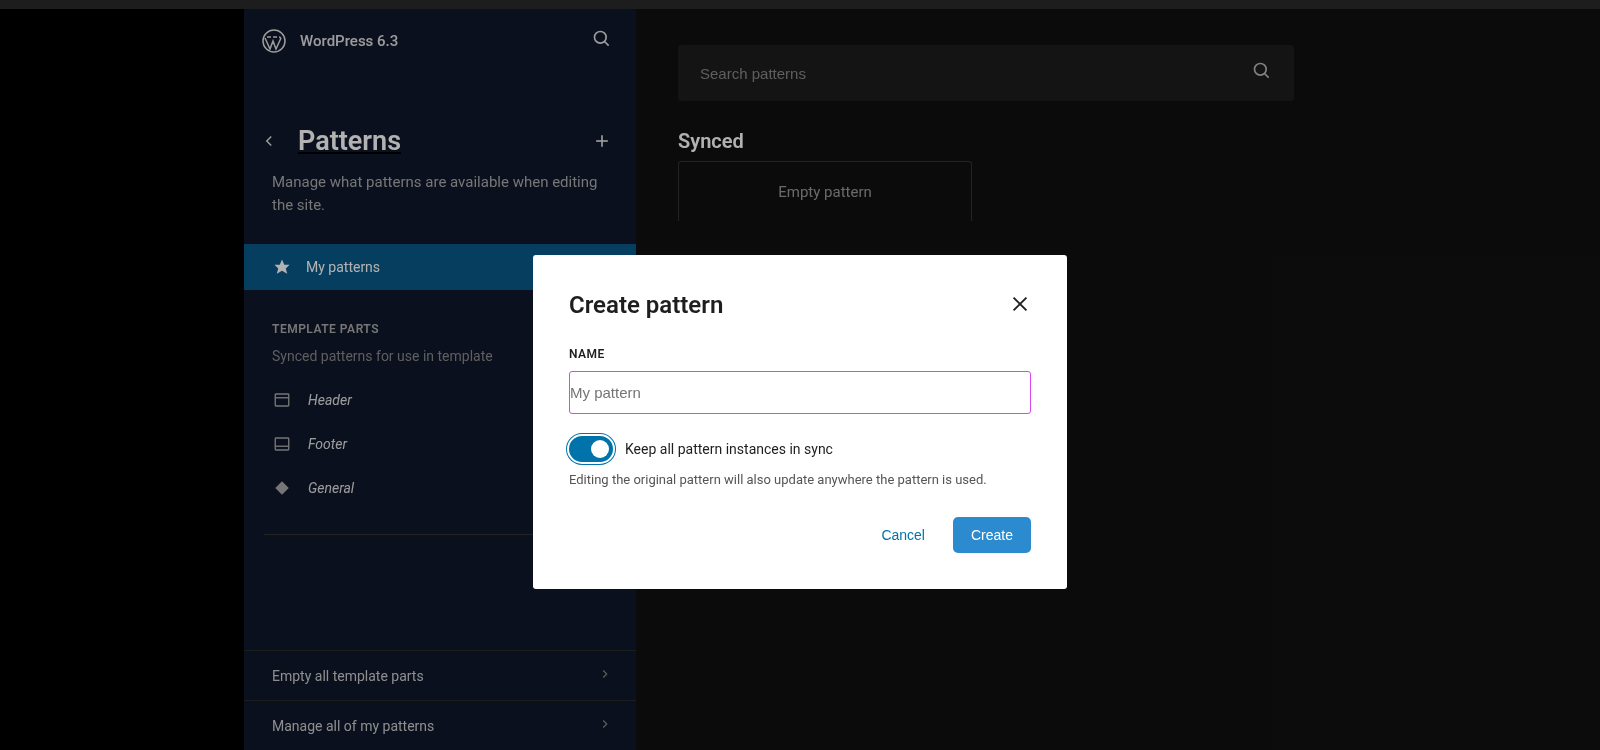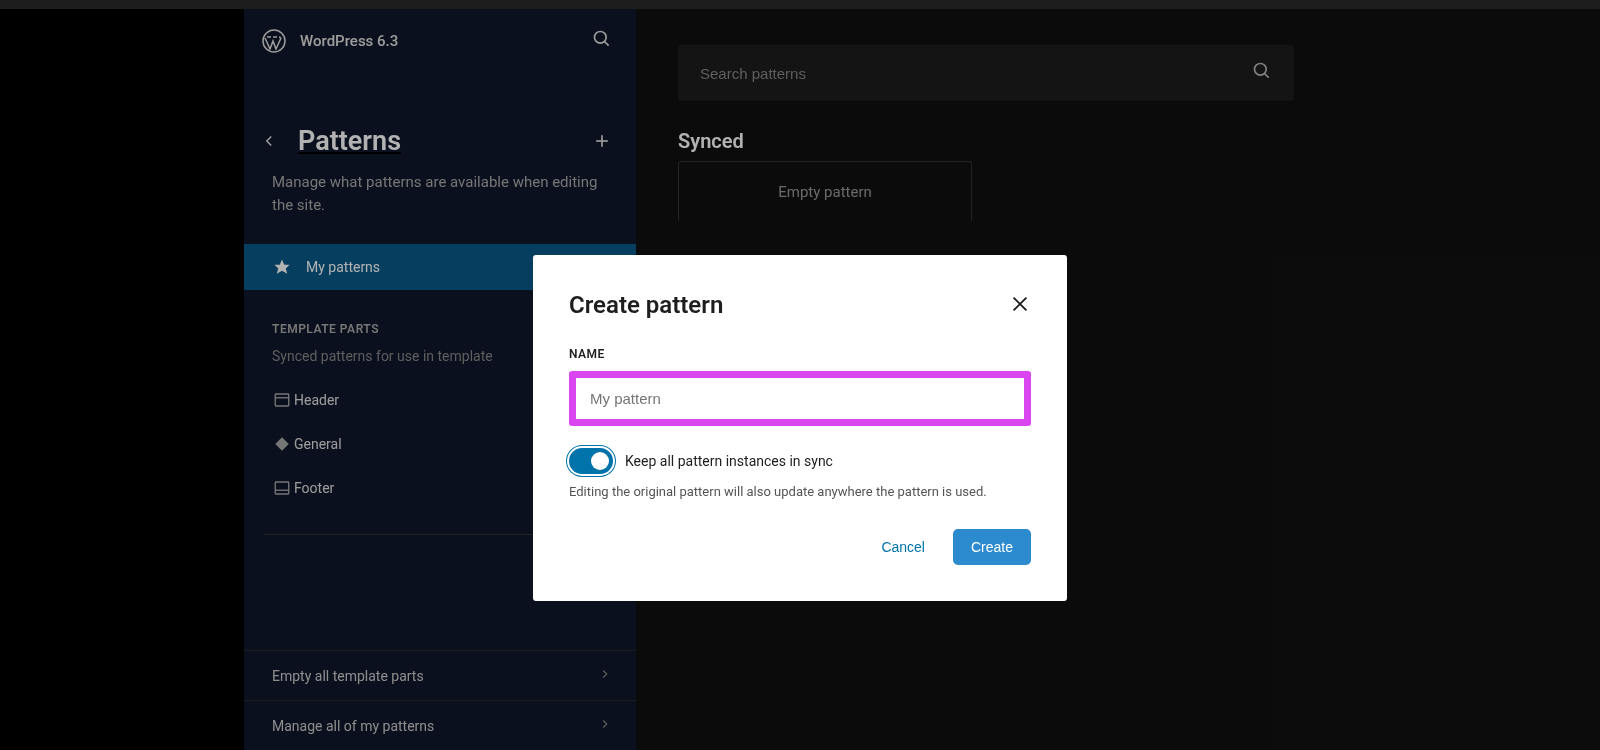--- a/index.html
+++ b/index.html
@@ -122,22 +122,23 @@
     }
     .section-desc {
       color: #888;
       font-size: 14px;
       padding: 0 24px 14px 28px;
     }
     .template-item {
       display: flex;
       align-items: center;
       padding: 12px 20px 12px 28px;
-      gap: 2px;
-      cursor: pointer;
+      gap: 16px;
+      cursor: pointer;
+      font-style: italic;
     }
     .template-item-icon {
       width: 20px;
       height: 20px;
       display: flex;
       align-items: center;
       justify-content: center;
       color: #aaa;
     }
     .template-item-label {
@@ -253,23 +254,23 @@
     }
     .field-label {
       color: #1e1e1e;
       font-size: 12px;
       font-weight: 600;
       letter-spacing: 0.5px;
       margin-bottom: 10px;
     }
     .text-input {
       width: 100%;
-      border: 7px solid #d946ef;
+      border: 1px solid #d946ef;
       border-radius: 3px;
-      padding: 12px 14px;
+      padding: 12px 0;
       font-size: 15px;
       color: #333;
       outline: none;
       margin-bottom: 22px;
     }
     .toggle-row {
       display: flex;
       align-items: center;
       gap: 12px;
       margin-bottom: 10px;
@@ -384,35 +385,35 @@
         <svg width="18" height="18" viewBox="0 0 24 24" fill="none" stroke="currentColor" stroke-width="1.8">
           <rect x="3" y="4" width="18" height="16" rx="1"></rect>
           <line x1="3" y1="9" x2="21" y2="9"></line>
         </svg>
       </span>
       <span class="template-item-label">Header</span>
     </div>
 
     <div class="template-item">
       <span class="template-item-icon">
-        <svg width="18" height="18" viewBox="0 0 24 24" fill="currentColor">
-          <polygon points="12 3 21 12 12 21 3 12"></polygon>
-        </svg>
-      </span>
-      <span class="template-item-label">General</span>
-    </div>
-
-    <div class="template-item">
-      <span class="template-item-icon">
         <svg width="18" height="18" viewBox="0 0 24 24" fill="none" stroke="currentColor" stroke-width="1.8">
           <rect x="3" y="4" width="18" height="16" rx="1"></rect>
           <line x1="3" y1="15" x2="21" y2="15"></line>
         </svg>
       </span>
       <span class="template-item-label">Footer</span>
+    </div>
+
+    <div class="template-item">
+      <span class="template-item-icon">
+        <svg width="18" height="18" viewBox="0 0 24 24" fill="currentColor">
+          <polygon points="12 3 21 12 12 21 3 12"></polygon>
+        </svg>
+      </span>
+      <span class="template-item-label">General</span>
     </div>
 
     <div class="bottom-divider"></div>
     <div style="flex:1"></div>
 
     <div class="manage-item">
       <span class="manage-item-label">Empty all template parts</span>
       <span class="chevron-right">
         <svg width="14" height="14" viewBox="0 0 24 24" fill="none" stroke="currentColor" stroke-width="2">
           <polyline points="9 18 15 12 9 6"></polyline>

